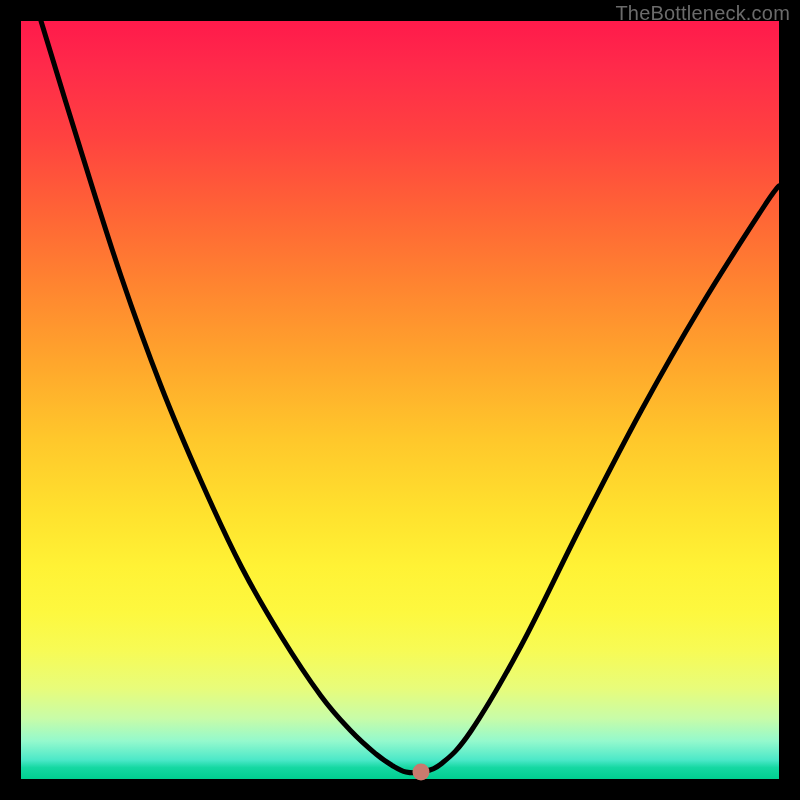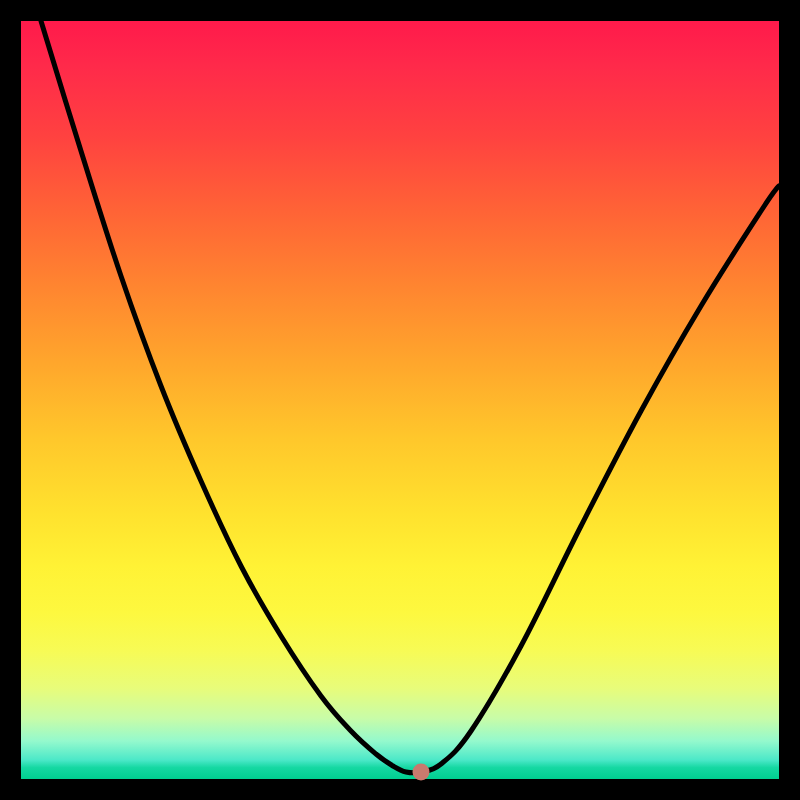--- a/index.html
+++ b/index.html
@@ -73,13 +73,14 @@
 
 <div class="frame">
   <div class="plot"></div>
 
   <svg class="curve" viewBox="0 0 758 758" preserveAspectRatio="none">
     <path id="curve-path" fill="none" stroke="#000" stroke-width="5" stroke-linecap="round" d="M 20 0 C 20 0, 45.6 84.1, 60 130 C 74.4 175.9, 85.6 212.7, 100 255 C 114.4 297.3, 125.6 328.1, 140 365 C 154.4 401.9, 165.6 427.6, 180 460 C 194.4 492.4, 205.6 517.1, 220 545 C 234.4 572.9, 245.6 591.6, 260 615 C 274.4 638.4, 287.4 657.9, 300 675 C 312.6 692.1, 320.1 699.56, 330 710 C 339.9 720.44, 347.44 726.7, 355 733 C 362.56 739.3, 366.6 741.76, 372 745 C 377.4 748.24, 379.96 749.92, 385 751 C 390.04 752.08, 393.7 752.44, 400 751 C 406.3 749.56, 411 750.38, 420 743 C 429 735.62, 435.6 731.24, 450 710 C 464.4 688.76, 480.2 661.9, 500 625 C 519.8 588.1, 538.4 547.3, 560 505 C 581.6 462.7, 598.4 429.6, 620 390 C 641.6 350.4, 658.4 321, 680 285 C 701.6 249, 725.96 211.6, 740 190 C 754.04 168.4, 758 165, 758 165"></path>
   </svg>
 
   <div class="marker" id="marker" style="left: 421px; top: 772px; background: rgb(201, 122, 110);"></div>
 
+  <div class="attribution">TheBottleneck.com</div>
 </div>
 
 </body></html>

